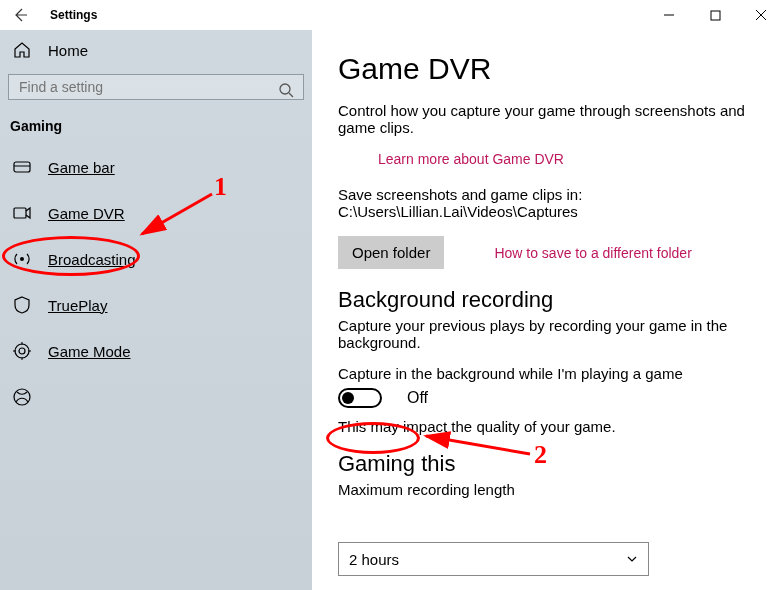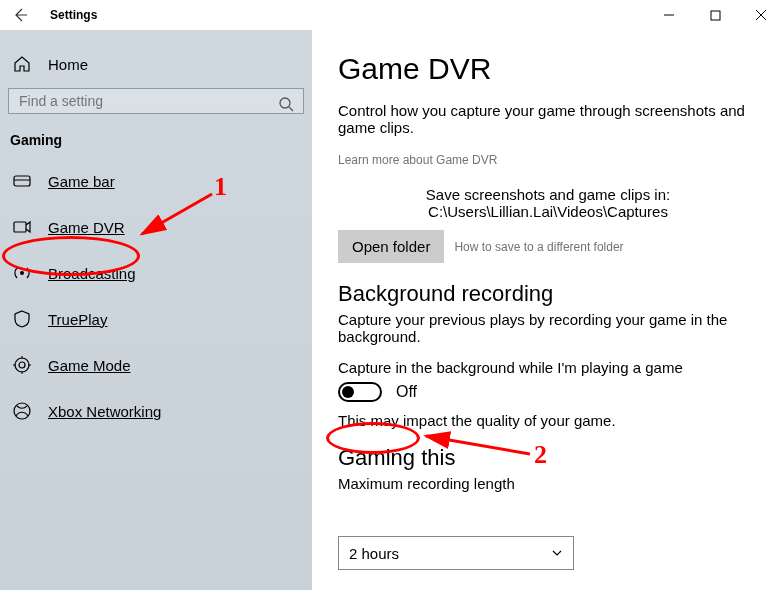--- a/index.html
+++ b/index.html
@@ -10,49 +10,49 @@
   .titlebar { height: 30px; display: flex; align-items: center; justify-content: space-between; padding: 0 0 0 8px; background: #fff; }
   .titlebar-left { display: flex; align-items: center; gap: 18px; font-weight: bold; }
   .back-btn { width: 24px; height: 24px; display:flex; align-items:center; justify-content:center; color:#333; }
   .title { font-size: 12px; color:#000; }
   .win-controls { display:flex; }
   .win-btn { width: 46px; height: 30px; display:flex; align-items:center; justify-content:center; }
   .win-btn svg { stroke:#000; }
 
   
   .body { display:flex; flex:1; min-height:0; }
-  .sidebar { width: 312px; background: linear-gradient(#cfd8df,#c8d1d8); padding: 14px 0 0 0; display:flex; flex-direction:column; }
+  .sidebar { width: 312px; background: linear-gradient(#cfd8df,#c8d1d8); padding: 0 0 0 0; display:flex; flex-direction:column; }
   .home-row { display:flex; align-items:center; gap:16px; padding: 10px 12px 14px 12px; font-size:15px; color:#000; }
   .home-row .ico { width:20px; height:20px; }
   .search-wrap { padding: 0 8px 18px 8px; }
   .search { position:relative; }
   .search input { width:100%; height:26px; border:1px solid #8f9aa3; background:rgba(255,255,255,0.25); padding: 0 36px 0 10px; font-size:14px; color:#333; }
   .search-icon { position:absolute; right:10px; top:8px; width:16px; height:16px; color:#555; }
   .section-title { padding: 0 10px 10px 10px; font-size:14px; font-weight:700; color:#000; }
   .nav { display:flex; flex-direction:column; }
   .nav-item { display:flex; align-items:center; gap:16px; padding: 13px 12px; font-size:15px; color:#000; cursor:pointer; position:relative;text-decoration:underline; }
   .nav-item .ico { width:20px; height:20px; flex:0 0 20px; }
 
   
   .main { flex:1; padding: 22px 20px 0 26px; overflow:auto; color:#000; }
   h1 { font-weight:400; font-size:30px; margin-bottom:16px; }
   .desc { font-size:15px; margin-bottom:14px; max-width:420px; }
-  .link { color:#737373; font-size:12px; text-decoration:none; display:inline-block; }
-  .save-path { font-size:15px; margin:18px 0 10px 0; max-width:420px;text-align:center; }
+  .link { color:#be185d; font-size:14px; text-decoration:none; display:inline-block;margin-left:40px; }
+  .save-path { font-size:15px; margin:18px 0 16px 0; max-width:420px; }
   .row-btns { display:flex; align-items:center; gap:10px; margin-bottom:18px; }
   .btn { background:#ccc; border:none; padding: 8px 14px; font-size:15px; }
   h2 { font-weight:400; font-size:22px; margin: 4px 0 4px 0; }
   .sub { font-size:15px; margin-bottom:14px; max-width:420px; }
   .label { font-size:15px; margin-bottom:6px; }
-  .toggle-row { display:flex; align-items:center; gap:14px; margin-bottom:10px; position:relative; }
+  .toggle-row { display:flex; align-items:center; gap:25px; margin-bottom:10px; position:relative; }
   .toggle { width:44px; height:20px; border:2px solid #000; border-radius:12px; position:relative; background:#fff; }
   .toggle-knob { width:12px; height:12px; border-radius:50%; background:#000; position:absolute; left:2px; top:2px; }
   .warn { font-size:15px; margin-bottom:16px; }
   .select-row { margin-top:6px; }
-  .select { width:236px; height:34px; border:1px solid #888; display:flex; align-items:center; justify-content:space-between; padding: 0 10px; font-size:15px;margin-top:44px; }
+  .select { width:311px; height:34px; border:1px solid #888; display:flex; align-items:center; justify-content:space-between; padding: 0 10px; font-size:15px;margin-top:44px; }
 
   
   .overlay { position:absolute; inset:0; pointer-events:none; }
   .anno-num { position:absolute; color:#f00; font-size:26px; font-weight:600; font-family: "Segoe Script","Comic Sans MS",cursive; }
   .ellipse { position:absolute; border:3px solid #f00; border-radius:50%; }
 </style>
 </head>
 <body>
 
 <div class="window">
@@ -160,21 +160,20 @@
           </span>
           <span>Game Mode</span>
         </div>
         <div class="nav-item">
           <span class="ico">
             <svg viewBox="0 0 20 20" width="20" height="20">
                 <circle cx="10" cy="10" r="8" fill="none" stroke="#000" stroke-width="1.2"></circle>
                 <path d="M5 5 C8 8 12 8 15 5 M4 15 C7 10 13 10 16 15" fill="none" stroke="#000" stroke-width="1.2"></path>
               </svg>
           </span>
-          <span>Xbox Networking</span>
         </div>
       </div>
     </div>
 
     <div class="main">
       <h1>Game DVR</h1>
       <p class="desc">Control how you capture your game through screenshots and game clips.</p>
       <a class="link" href="#">Learn more about Game DVR</a>
       <p class="save-path">Save screenshots and game clips in: C:\Users\Lillian.Lai\Videos\Captures</p>
       <div class="row-btns">

